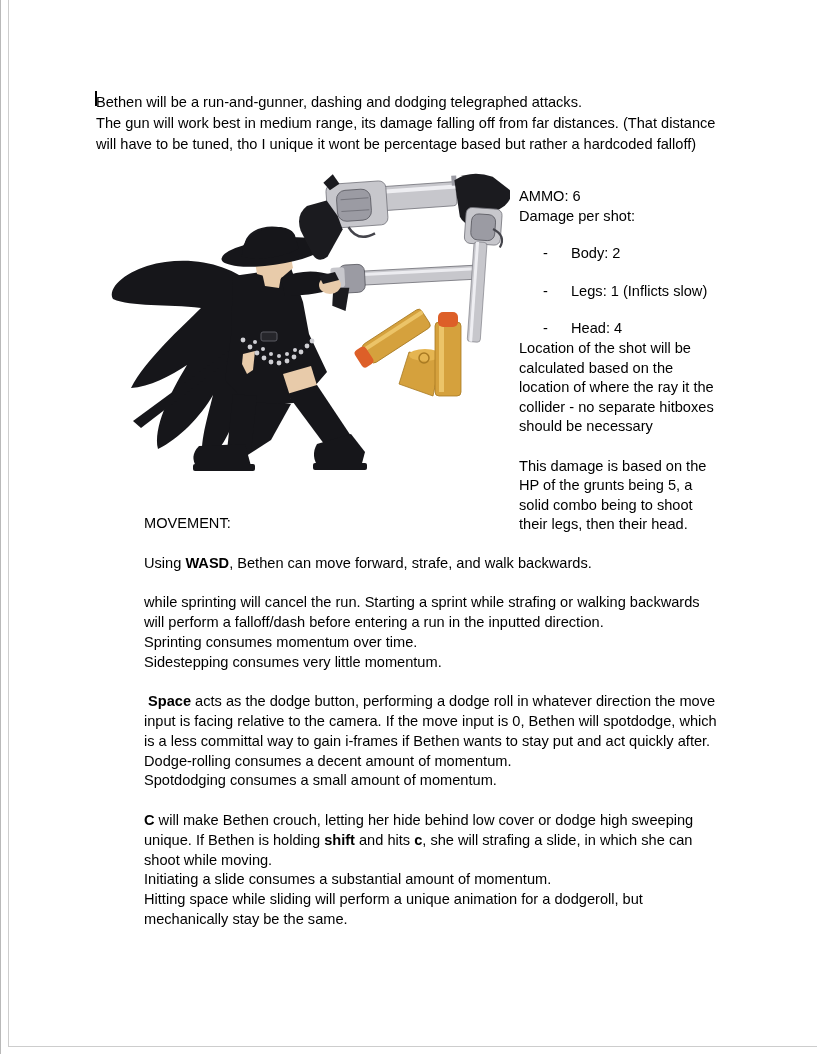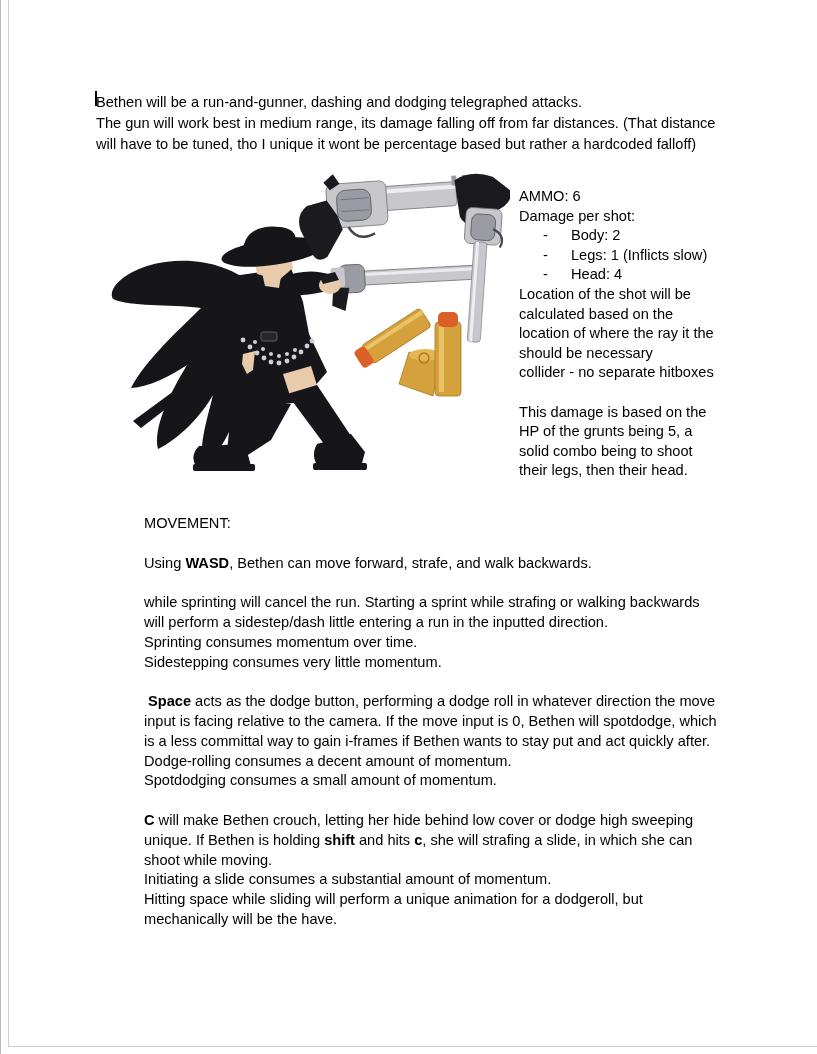--- a/index.html
+++ b/index.html
@@ -10,21 +10,21 @@
   .page { position:absolute; left:8px; top:-2px; width:850px; height:1049px;
           background:#fff; border-left:1px solid #cdcdcd; border-bottom:1px solid #cdcdcd; }
 
   .tblock { position:absolute; font-size:14.6px; color:#000; }
   .tblock .tl { white-space:pre; }
   .tblock .tl b { font-weight:700; }
   .intro    { left:96px;  top:92px;  line-height:21px; }
   .rightcol { left:519px; top:187px; line-height:19.6px; }
   .movement { left:144px; top:514px; line-height:19.8px; }
 
-  .tl.bullet { padding-left:24px; }
+  .tl.bullet { padding-left:24px;margin-top:18px; }
   .tl.bullet .dash { display:inline-block; width:28px; }
 
   .caret { position:absolute; left:95px; top:91px; width:1.5px; height:15px; background:#000; }
 
   svg.figure { position:absolute; left:103px; top:168px; }
 </style>
 </head>
 <body>
 
 <div class="screen-edge"></div>
@@ -140,44 +140,44 @@
 
 <div class="tblock rightcol">
     <div class="tl"><span>AMMO: 6</span></div>
     <div class="tl"><span>Damage per shot:</span></div>
     <div class="tl bullet"><span class="dash">-</span><span>Body: 2</span></div>
     <div class="tl bullet"><span class="dash">-</span><span>Legs: 1 (Inflicts slow)</span></div>
     <div class="tl bullet"><span class="dash">-</span><span>Head: 4</span></div>
     <div class="tl"><span>Location of the shot will be</span></div>
     <div class="tl"><span>calculated based on the</span></div>
     <div class="tl"><span>location of where the ray it the</span></div>
+    <div class="tl"><span>collider - no separate hitboxes</span></div>
     <div class="tl"><span>should be necessary</span></div>
-    <div class="tl"><span>collider - no separate hitboxes</span></div>
     <div class="tl">&nbsp;</div>
     <div class="tl"><span>This damage is based on the</span></div>
     <div class="tl"><span>HP of the grunts being 5, a</span></div>
     <div class="tl"><span>solid combo being to shoot</span></div>
     <div class="tl"><span>their legs, then their head.</span></div>
   </div>
 
 <div class="tblock movement">
     <div class="tl"><span>MOVEMENT:</span></div>
     <div class="tl">&nbsp;</div>
     <div class="tl"><span>Using </span><b>WASD</b><span>, Bethen can move forward, strafe, and walk backwards.</span></div>
     <div class="tl">&nbsp;</div>
     <div class="tl"><span>while sprinting will cancel the run. Starting a sprint while strafing or walking backwards</span></div>
-    <div class="tl"><span>will perform a sidestep/dash little entering a run in the inputted direction.</span></div>
+    <div class="tl"><span>will perform a falloff/dash before entering a run in the inputted direction.</span></div>
     <div class="tl"><span>Sprinting consumes momentum over time.</span></div>
     <div class="tl"><span>Sidestepping consumes very little momentum.</span></div>
     <div class="tl">&nbsp;</div>
     <div class="tl"><span> </span><b>Space</b><span> acts as the dodge button, performing a dodge roll in whatever direction the move</span></div>
     <div class="tl"><span>input is facing relative to the camera. If the move input is 0, Bethen will spotdodge, which</span></div>
     <div class="tl"><span>is a less committal way to gain i-frames if Bethen wants to stay put and act quickly after.</span></div>
     <div class="tl"><span>Dodge-rolling consumes a decent amount of momentum.</span></div>
     <div class="tl"><span>Spotdodging consumes a small amount of momentum.</span></div>
     <div class="tl">&nbsp;</div>
     <div class="tl"><b>C</b><span> will make Bethen crouch, letting her hide behind low cover or dodge high sweeping</span></div>
     <div class="tl"><span>unique. If Bethen is holding </span><b>shift</b><span> and hits </span><b>c</b><span>, she will strafing a slide, in which she can</span></div>
     <div class="tl"><span>shoot while moving.</span></div>
     <div class="tl"><span>Initiating a slide consumes a substantial amount of momentum.</span></div>
     <div class="tl"><span>Hitting space while sliding will perform a unique animation for a dodgeroll, but</span></div>
-    <div class="tl"><span>mechanically will be the have.</span></div>
+    <div class="tl"><span>mechanically stay be the same.</span></div>
   </div>
 
 </body></html>

